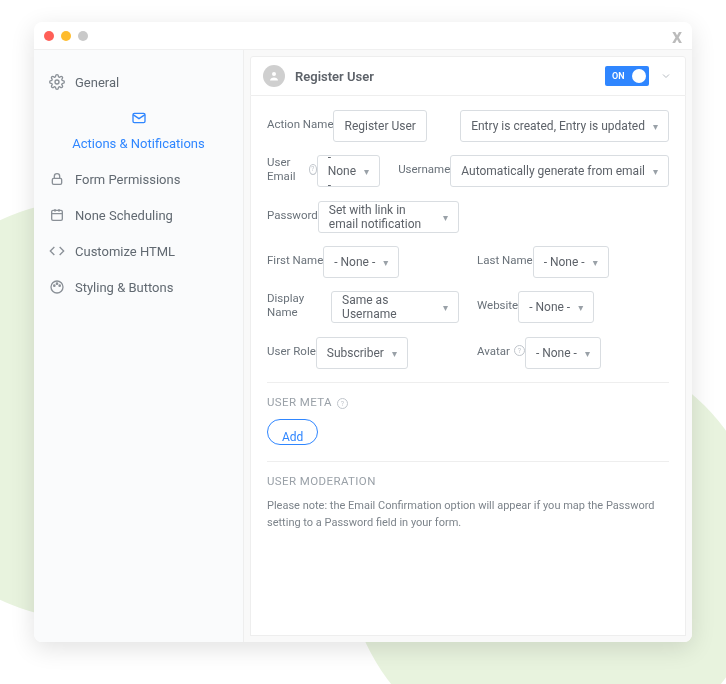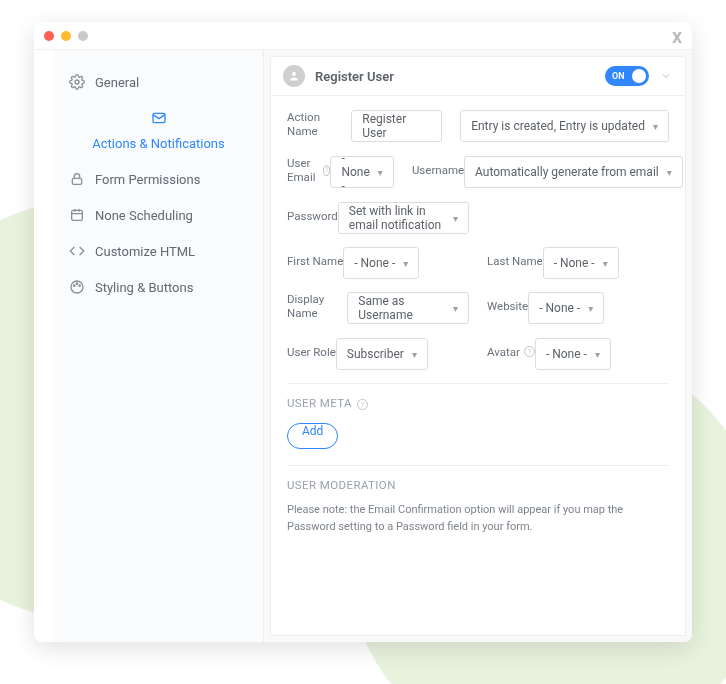--- a/index.html
+++ b/index.html
@@ -41,21 +41,20 @@
     margin-left: auto;
     color: #bbb;
     font-size: 20px;
     font-weight: 600;
     cursor: pointer;
   }
   .body {
     flex: 1;
     display: flex;
     overflow: hidden;
-    margin-left: 20px;
   }
   .sidebar {
     width: 210px;
     background: #fafbfc;
     border-right: 1px solid #eee;
     padding-top: 14px;
   }
   .sidebar-item {
     display: flex;
     align-items: center;
@@ -91,21 +90,21 @@
     border-radius: 50%;
     display: flex; align-items: center; justify-content: center;
     margin-right: 10px;
   }
   .panel-header .avatar svg { width:12px; height:12px; fill:#fff; }
   .panel-header .title { font-size: 13px; font-weight: 600; color: #5d6269; }
   .panel-header .right { margin-left: auto; display: flex; align-items: center; gap: 10px; }
   .toggle {
     width: 44px; height: 20px;
     background: #2f86ff;
-    border-radius: 10px;
+    border-radius: 2px;
     display: flex; align-items: center;
     position: relative;
     cursor: pointer;
     padding: 0 3px;
   }
   .toggle .on-label { font-size: 9px; color: #fff; font-weight: 600; margin-left: 4px; }
   .toggle .knob {
     width: 14px; height: 14px;
     background: #fff;
     border-radius: 50%;
@@ -154,21 +153,21 @@
   .section-divider { height:1px; background:#eee; margin: 8px 0 12px 0; }
   .section-title {
     font-size: 11.5px;
     color: #9aa1a8;
     letter-spacing: 0.4px;
     display: flex; align-items: flex-end; gap: 5px;
     margin-bottom: 10px;
   }
   .pill-btn {
     display: inline-flex;
-    align-items: flex-start;
+    align-items: flex-end;
     height: 26px;
     padding: 0 14px;
     border: 1px solid #2f86ff;
     color: #2f86ff;
     border-radius: 13px;
     font-size: 12px;
     cursor: pointer;
     background: #fff;
   }
   .note {

